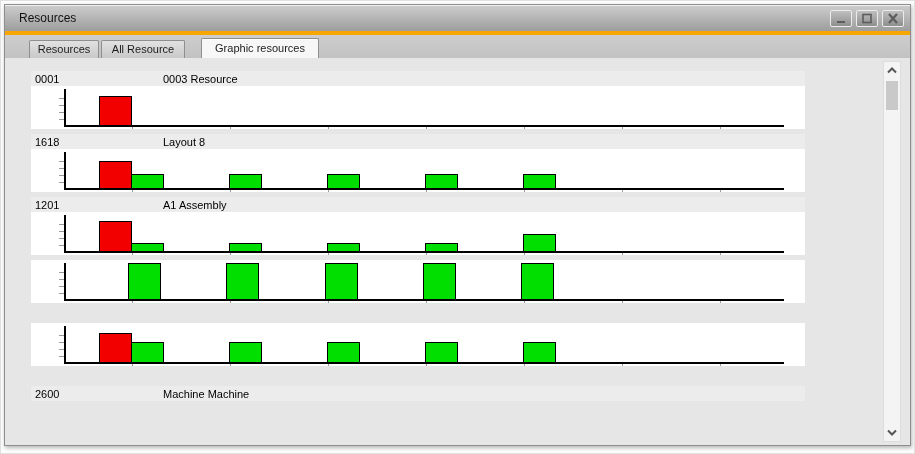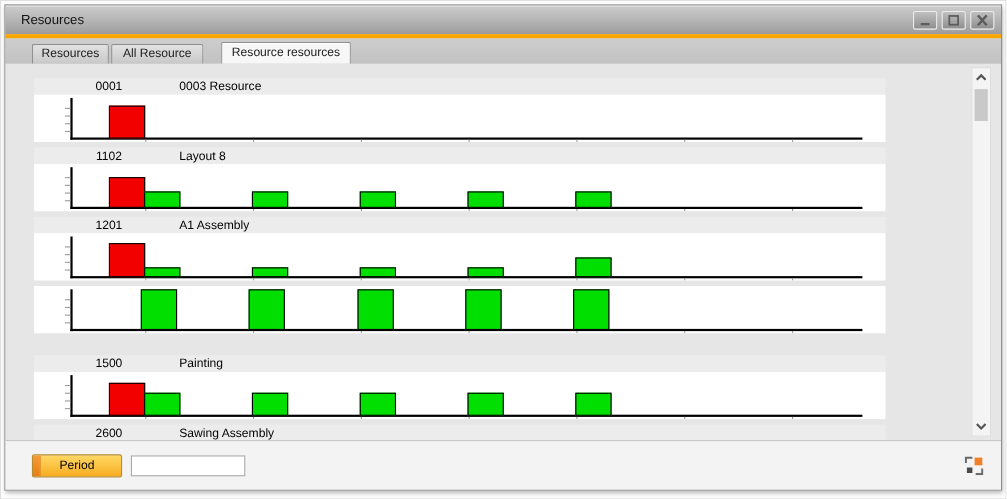--- a/index.html
+++ b/index.html
@@ -34,21 +34,21 @@
   .tab.t2 { width:84px; }
   .tab.active { width:118px; margin-left:14px; height:20px; line-height:19px;
     background:#f7f7f7; box-shadow:inset 0 1px 0 #ffffff; }
 
   
   .content { position:relative; flex:1 1 auto; background:#e6e6e6; overflow:hidden; }
   .rows { position:absolute; left:26px; top:13px; width:774px; }
   .row { height:63px; }
   .row-label { height:15px; width:774px; background:#ececec; display:flex; align-items:center;
     font-size:11px; color:#000; }
-  .row-label .code { width:132px; padding-left:4px;text-align:center; }
+  .row-label .code { width:132px; padding-left:4px; }
   .chart { position:relative; width:774px; height:43px; background:#ffffff; margin-top:0; overflow:hidden; }
   .yaxis { position:absolute; left:33px; top:3px; bottom:2px; width:2px; background:#000; }
   .xaxis { position:absolute; left:33px; bottom:2px; width:720px; height:2px; background:#000; }
   .ytick { position:absolute; left:28px; width:5px; height:1px; background:#9a9a9a; }
   .xtick { position:absolute; bottom:0px; width:1px; height:2px; background:#9a9a9a; }
   .bar { position:absolute; bottom:3px; width:33px; border:1px solid #000; }
 
   
   .scrollbar { position:absolute; top:3px; bottom:3px; right:9px; width:18px;
     background:#f4f4f4; border:1px solid #dddddd; }
@@ -97,21 +97,21 @@
             </svg>
         </div>
       </div>
     </div>
 
     <div class="accent" id="accent" style="background: rgb(247, 166, 0);"></div>
 
     <div class="tabstrip">
       <div class="tab t0">Resources</div>
       <div class="tab t2">All Resource</div>
-      <div class="tab active">Resource resources</div>
+      <div class="tab active">Graphic resources</div>
     </div>
 
     <div class="content">
       <div class="rows" id="rows">
   <div class="row">
     <div class="row-label">
       <span class="code">0001</span>
       <span class="name">0003 Resource</span>
     </div>
     <div class="chart">
@@ -127,21 +127,21 @@
               <div class="xtick" style="left: 395px;"></div>
               <div class="xtick" style="left: 493px;"></div>
               <div class="xtick" style="left: 591px;"></div>
               <div class="xtick" style="left: 689px;"></div>
               <div class="bar" style="left: 68px; height: 30px; background: rgb(242, 0, 0);"></div>
             </div>
   </div>
 
   <div class="row">
     <div class="row-label">
-      <span class="code">1102</span>
+      <span class="code">1618</span>
       <span class="name">Layout 8</span>
     </div>
     <div class="chart">
       <div class="yaxis"></div>
       <div class="xaxis"></div>
     <div class="ytick" style="bottom: 9px;"></div>
               <div class="ytick" style="bottom: 16px;"></div>
               <div class="ytick" style="bottom: 23px;"></div>
               <div class="ytick" style="bottom: 30px;"></div>
               <div class="xtick" style="left: 101px;"></div>
@@ -205,24 +205,20 @@
               <div class="xtick" style="left: 689px;"></div>
               <div class="bar" style="left: 97px; height: 37px; background: rgb(0, 223, 0);"></div>
               <div class="bar" style="left: 195px; height: 37px; background: rgb(0, 223, 0);"></div>
               <div class="bar" style="left: 294px; height: 37px; background: rgb(0, 223, 0);"></div>
               <div class="bar" style="left: 392px; height: 37px; background: rgb(0, 223, 0);"></div>
               <div class="bar" style="left: 490px; height: 37px; background: rgb(0, 223, 0);"></div>
             </div>
   </div>
 
   <div class="row">
-    <div class="row-label">
-      <span class="code">1500</span>
-      <span class="name">Painting</span>
-    </div>
     <div class="chart">
       <div class="yaxis"></div>
       <div class="xaxis"></div>
     <div class="ytick" style="bottom: 9px;"></div>
               <div class="ytick" style="bottom: 16px;"></div>
               <div class="ytick" style="bottom: 23px;"></div>
               <div class="ytick" style="bottom: 30px;"></div>
               <div class="xtick" style="left: 101px;"></div>
               <div class="xtick" style="left: 199px;"></div>
               <div class="xtick" style="left: 297px;"></div>
@@ -235,50 +231,35 @@
               <div class="bar" style="left: 198px; height: 21px; background: rgb(0, 223, 0);"></div>
               <div class="bar" style="left: 296px; height: 21px; background: rgb(0, 223, 0);"></div>
               <div class="bar" style="left: 394px; height: 21px; background: rgb(0, 223, 0);"></div>
               <div class="bar" style="left: 492px; height: 21px; background: rgb(0, 223, 0);"></div>
             </div>
   </div>
 
   <div class="row">
     <div class="row-label">
       <span class="code">2600</span>
-      <span class="name">Sawing Assembly</span>
+      <span class="name">Machine Machine</span>
     </div>
 
   </div>
 </div>
       <div class="scrollbar">
         <div class="sb-btn up">
           <svg width="10" height="7">
               <polyline points="1,5.5 5,1.5 9,5.5" fill="none" stroke="#555" stroke-width="2"></polyline>
             </svg>
         </div>
         <div class="sb-thumb"></div>
         <div class="sb-btn down">
           <svg width="10" height="7">
               <polyline points="1,1.5 5,5.5 9,1.5" fill="none" stroke="#555" stroke-width="2"></polyline>
             </svg>
         </div>
       </div>
     </div>
 
-    <div class="footer">
-      <button class="period-btn">
-        <span class="edge"></span>
-        <span>Period</span>
-      </button>
-      <input class="period-input" value="" style="">
-      <div class="formmode-icon">
-        <svg width="17" height="17" viewBox="0 0 17 17">
-          <rect id="fm-orange" x="9" y="1" width="7" height="7" fill="#f07f26"></rect>
-          <rect id="fm-dark" x="2" y="10" width="5" height="5" fill="#4a4a4a"></rect>
-          <path id="fm-tl" d="M1 6 L1 1 L7 1" fill="none" stroke="#6a6a6a" stroke-width="2"></path>
-          <path id="fm-br" d="M16 11 L16 16 L10 16" fill="none" stroke="#6a6a6a" stroke-width="2"></path>
-        </svg>
-      </div>
-    </div>
 
   </div>
 </div>
 
 </body></html>

